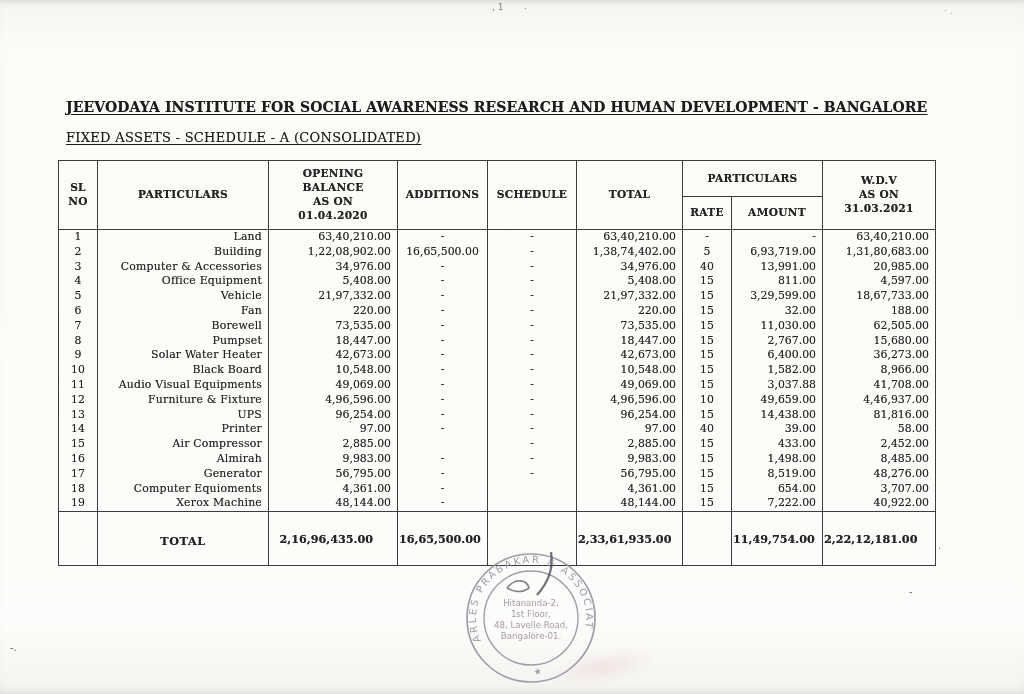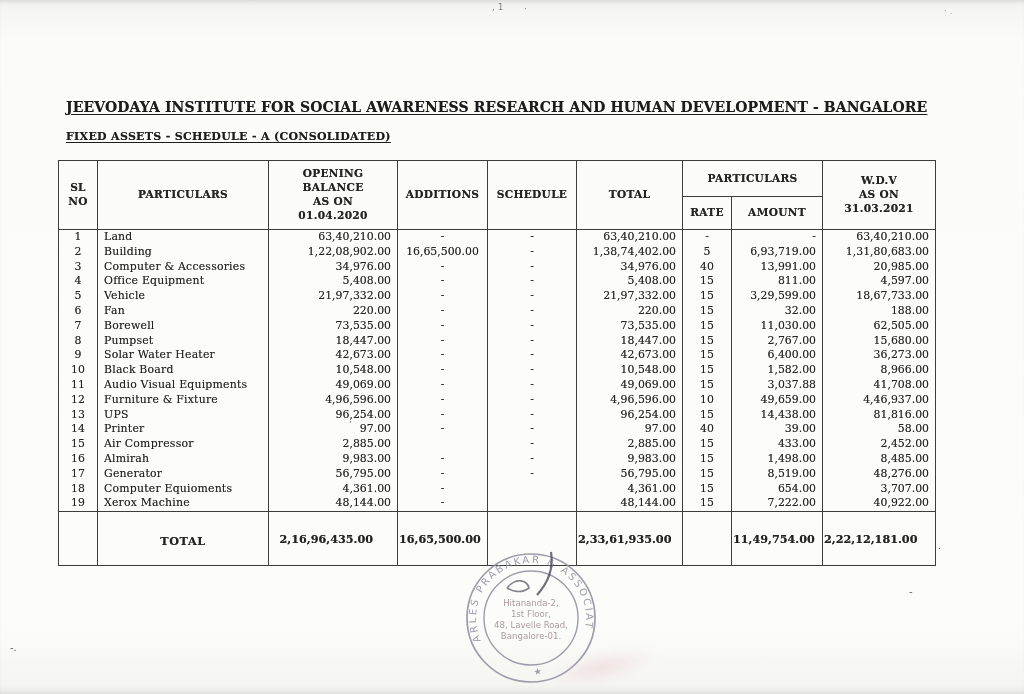--- a/index.html
+++ b/index.html
@@ -8,21 +8,21 @@
     background:linear-gradient(180deg,#f4f4f1 0%,#fbfbf8 6%,#fcfcfa 90%,#f3f3f0 100%);
     font-family:"DejaVu Serif", serif;color:#272727;
     box-shadow:inset 0 6px 10px -8px rgba(0,0,0,.28), inset 0 -8px 12px -10px rgba(0,0,0,.18);
   }
   .doc-title{
     position:absolute;left:66px;top:99px;font-size:14px;font-weight:bold;
     letter-spacing:.1px;text-decoration:underline;text-underline-offset:2px;color:#1c1c1c;
     text-shadow:0 0 .4px rgba(30,30,30,.55);white-space:nowrap;
   }
   .doc-subtitle{
-    position:absolute;left:66px;top:130px;font-size:11px;font-weight:bold;
+    position:absolute;left:66px;top:130px;font-size:13px;font-weight:normal;
     letter-spacing:.3px;text-decoration:underline;text-underline-offset:2px;color:#1c1c1c;
     text-shadow:0 0 .4px rgba(30,30,30,.55);white-space:nowrap;
   }
   table.assets{
     position:absolute;left:58px;top:160px;width:877px;
     border-collapse:collapse;table-layout:fixed;
     font-family:"DejaVu Serif", serif;color:#242424;
   }
   table.assets th, table.assets td{border:1.5px solid #3d3d3d;}
   table.assets thead th{
@@ -30,21 +30,21 @@
     vertical-align:middle;white-space:pre-line;line-height:1.3;padding:1px 2px;
     text-shadow:0 0 .4px rgba(30,30,30,.6);
   }
   tr.hrow1{height:36px;} tr.hrow2{height:33px;}
   table.assets tbody td{
     border-top:none;border-bottom:none;height:14.8px;padding:0 6px;
     font-size:10.9px;line-height:14.8px;white-space:nowrap;overflow:hidden;
     text-shadow:0 0 .3px rgba(40,40,40,.5);
   }
   td.c-sl{text-align:center;padding:0 2px;}
-  td.c-part{text-align:left;padding-left:9px;letter-spacing:.2px;}
+  td.c-part{text-align:right;padding-left:9px;letter-spacing:.2px;}
   td.c-num{text-align:right;padding-right:8px;}
   td.c-dash{text-align:center;padding-left:16px;}
   td.c-rate{text-align:center;}
   table.assets tfoot td{
     height:47px;font-weight:bold;font-size:11.2px;vertical-align:middle;
     text-shadow:0 0 .4px rgba(30,30,30,.6);white-space:nowrap;
   }
   tfoot td.f-label{text-align:center;vertical-align:top;padding-top:5px;letter-spacing:.6px;font-size:11.4px;}
   tfoot td.f-num{text-align:right;padding-right:24px;}
   .stamp{position:absolute;left:461px;top:548px;width:140px;height:140px;}

